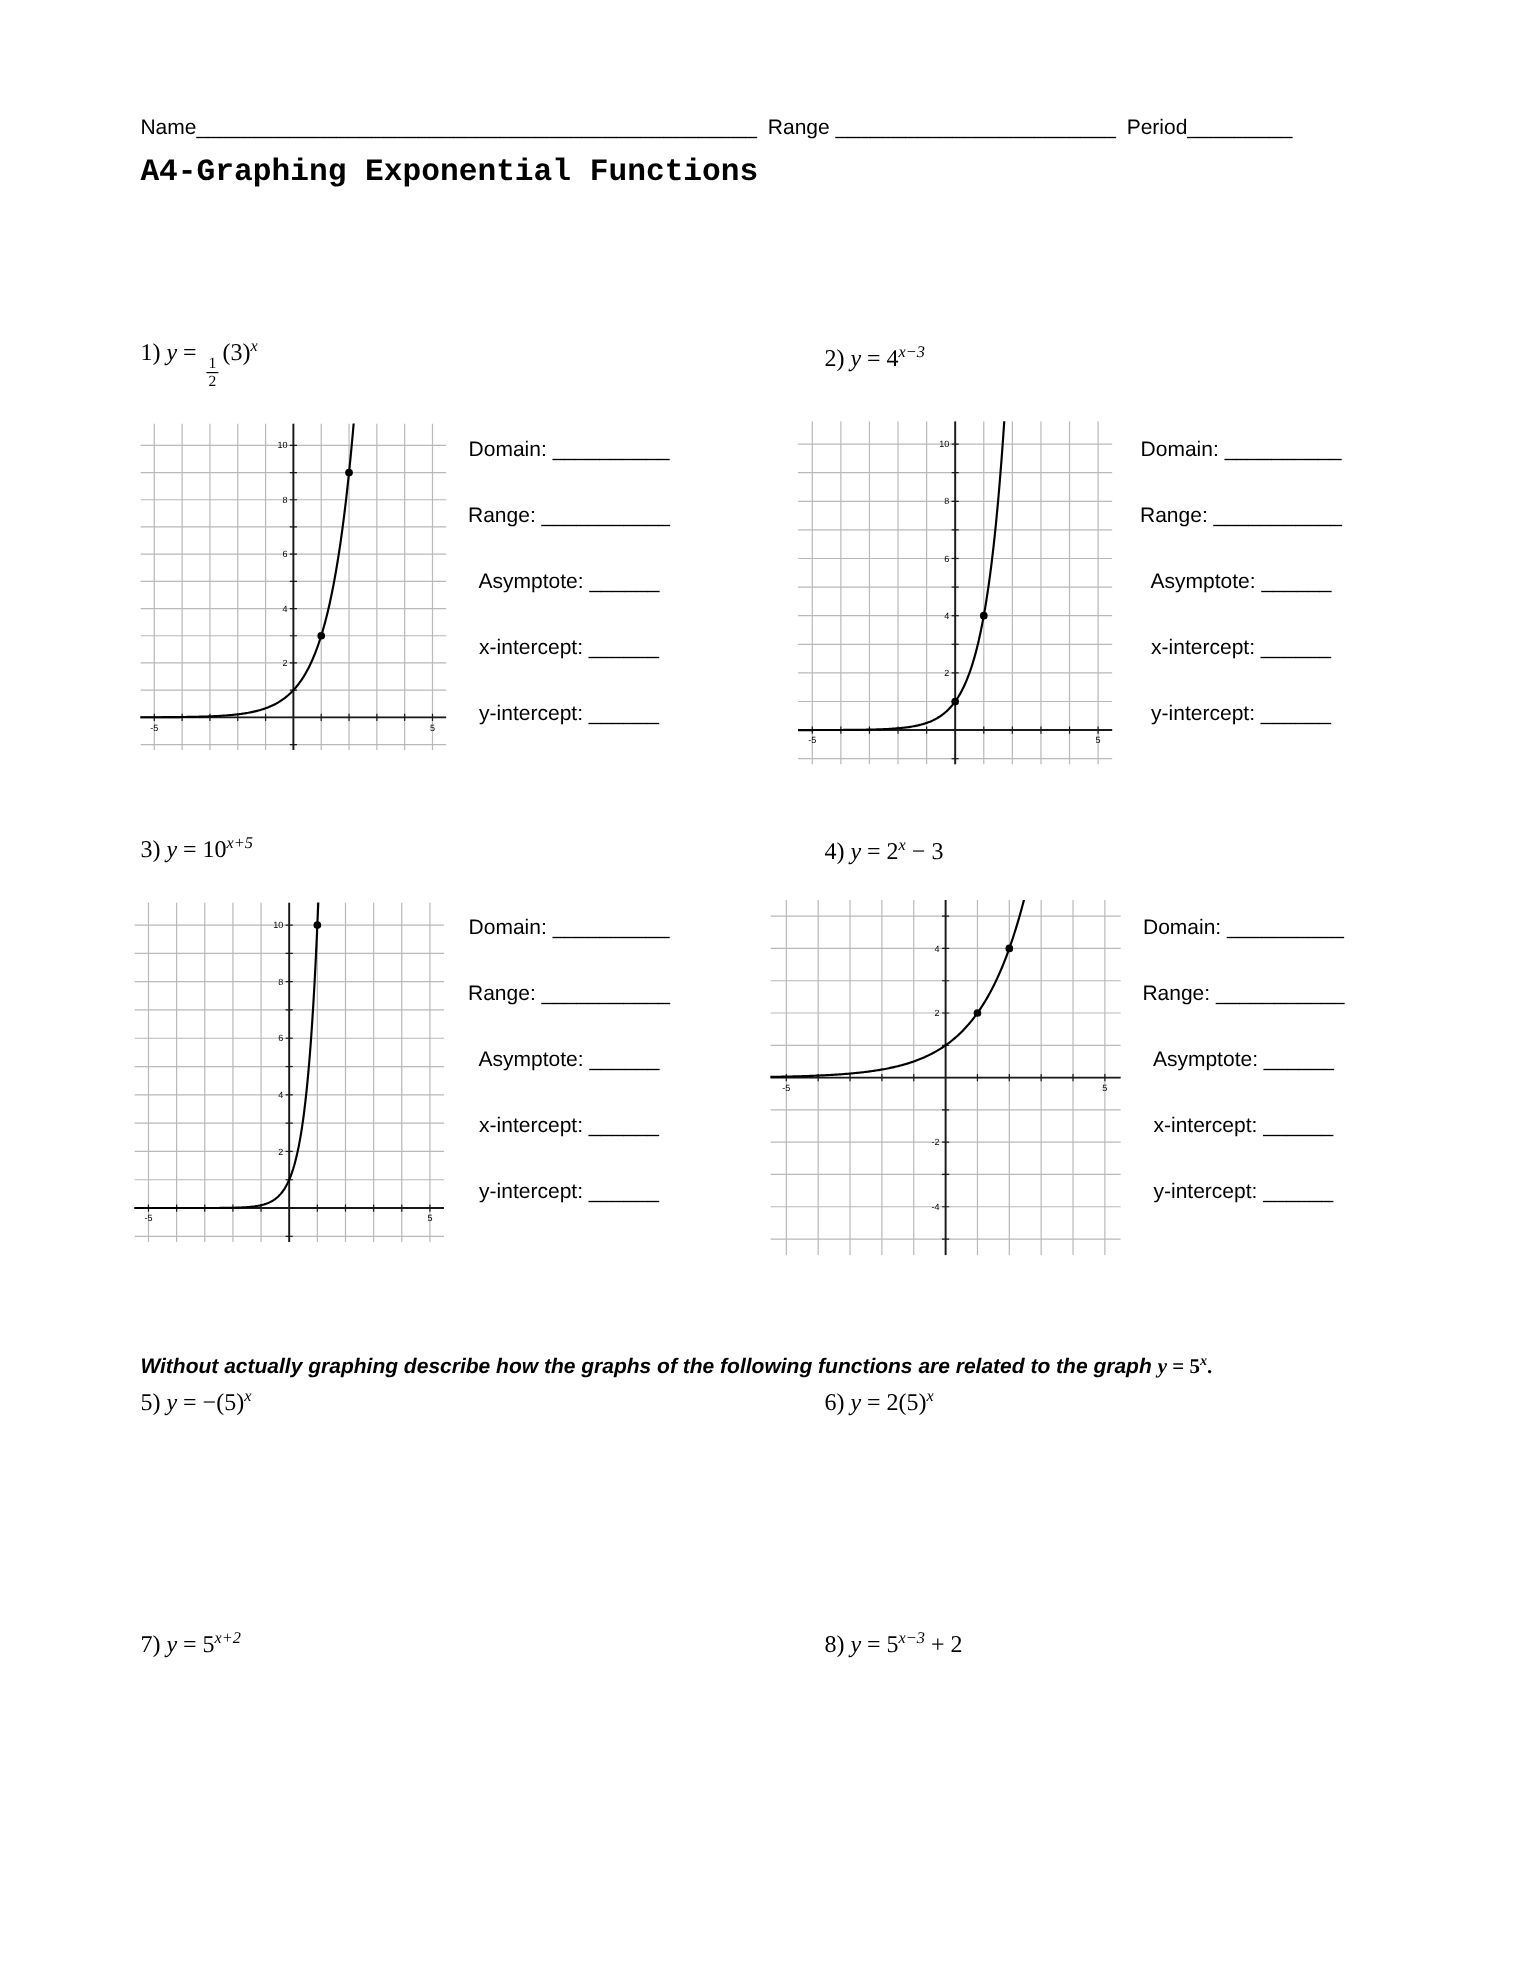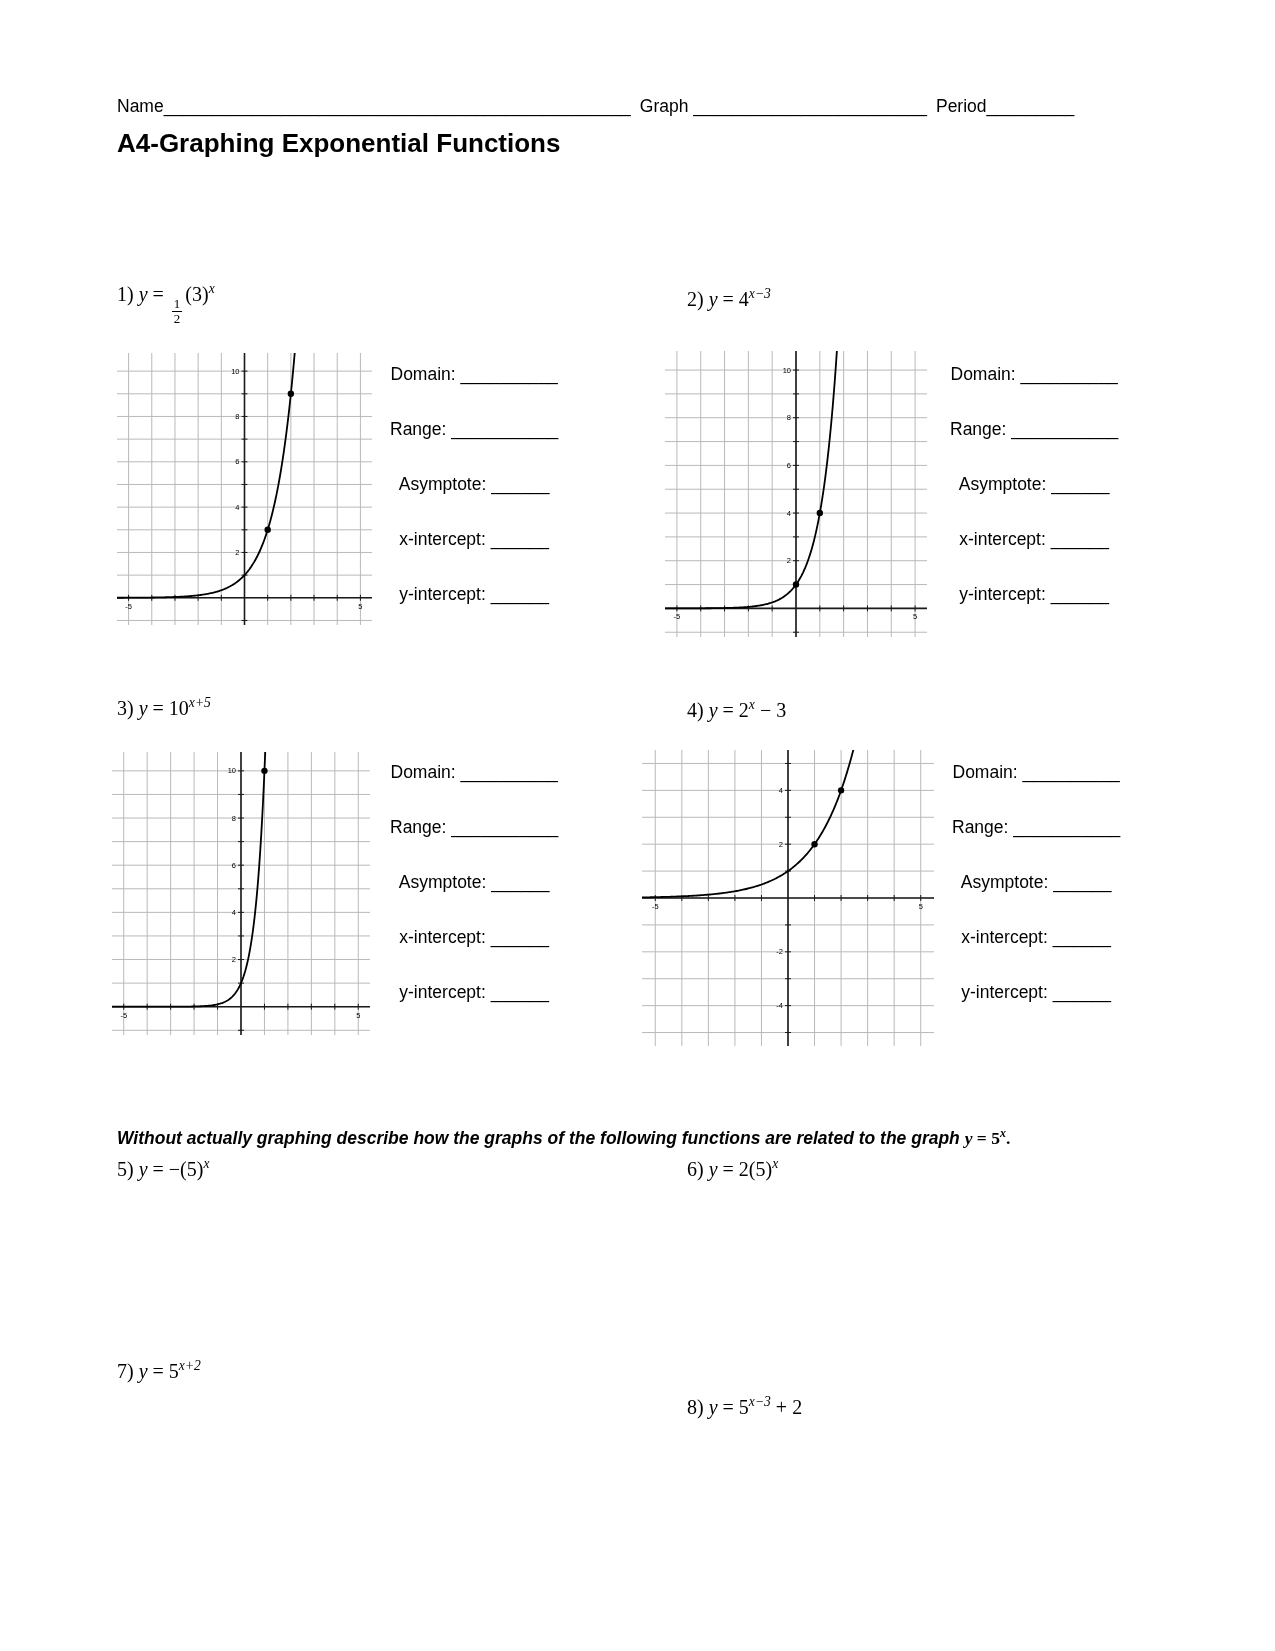--- a/index.html
+++ b/index.html
@@ -7,21 +7,21 @@
     position:relative;width:1275px;height:1651px;background:#fff;
     font-family:"Liberation Sans",sans-serif;color:#000;overflow:hidden;margin-left:17px;
   }
   .b{font-weight:700}
   .it{font-style:italic}
   .serif{font-family:"Liberation Serif",serif}
   .header{
     position:absolute;left:100px;top:96px;font-size:17.5px;
     display:flex;gap:9px;white-space:pre;
   }
-  .title{position:absolute;left:100px;top:128px;font-size:26px;font-weight:700;margin:0;}
+  .title{position:absolute;left:100px;top:128px;font-size:26px;font-weight:700;margin:0;font-family:Liberation Mono, monospace;}
   .instructions{
     position:absolute;left:100px;top:198px;width:900px;margin:0;
     font-size:17.5px;font-weight:700;font-style:italic;line-height:1.6;
   }
   .formula{
     position:absolute;font-family:"Liberation Serif",serif;font-size:20px;
     white-space:nowrap;
   }
   .formula sup,.intro2 sup{font-size:0.68em;line-height:0;}
   .frac{
@@ -38,21 +38,21 @@
     font-size:17.5px;
   }
 </style>
 </head>
 <body>
 
 <div class="page">
 
   <div class="header">
     <span>Name________________________________________________</span>
-    <span>Graph ________________________</span>
+    <span>Range ________________________</span>
     <span>Period_________</span>
   </div>
 
   <h1 class="title">A4-Graphing Exponential Functions</h1>
 
 
   <div class="formula" style="left:100px;top:283px"><span>1) </span><span class="it">y</span><span> = </span><span class="frac">
         <span class="num">1</span>
         <span class="den">2</span>
       </span><span>(3)</span><sup class="it">x</sup></div>
@@ -319,15 +319,15 @@
       <div class="field-line">Asymptote: ______</div>
       <div class="field-line">x-intercept: ______</div>
       <div class="field-line">y-intercept: ______</div>
     </div>
 
   <p class="intro2"><span class="it b">Without actually graphing describe how the graphs of the following functions are related to the graph </span><span class="it b serif">y</span><span class="b serif"> = 5</span><sup class="it b serif">x</sup><span class="b serif">.</span></p>
 
   <div class="formula" style="left:100px;top:1158px"><span>5) </span><span class="it">y</span><span> = −(5)</span><sup class="it">x</sup></div>
   <div class="formula" style="left:670px;top:1158px"><span>6) </span><span class="it">y</span><span> = 2(5)</span><sup class="it">x</sup></div>
   <div class="formula" style="left:100px;top:1360px"><span>7) </span><span class="it">y</span><span> = 5</span><sup class="it">x+2</sup></div>
-  <div class="formula" style="left:670px;top:1396px"><span>8) </span><span class="it">y</span><span> = 5</span><sup class="it">x−3</sup><span> + 2</span></div>
+  <div class="formula" style="left:670px;top:1360px"><span>8) </span><span class="it">y</span><span> = 5</span><sup class="it">x−3</sup><span> + 2</span></div>
 
 </div>
 
 </body></html>

